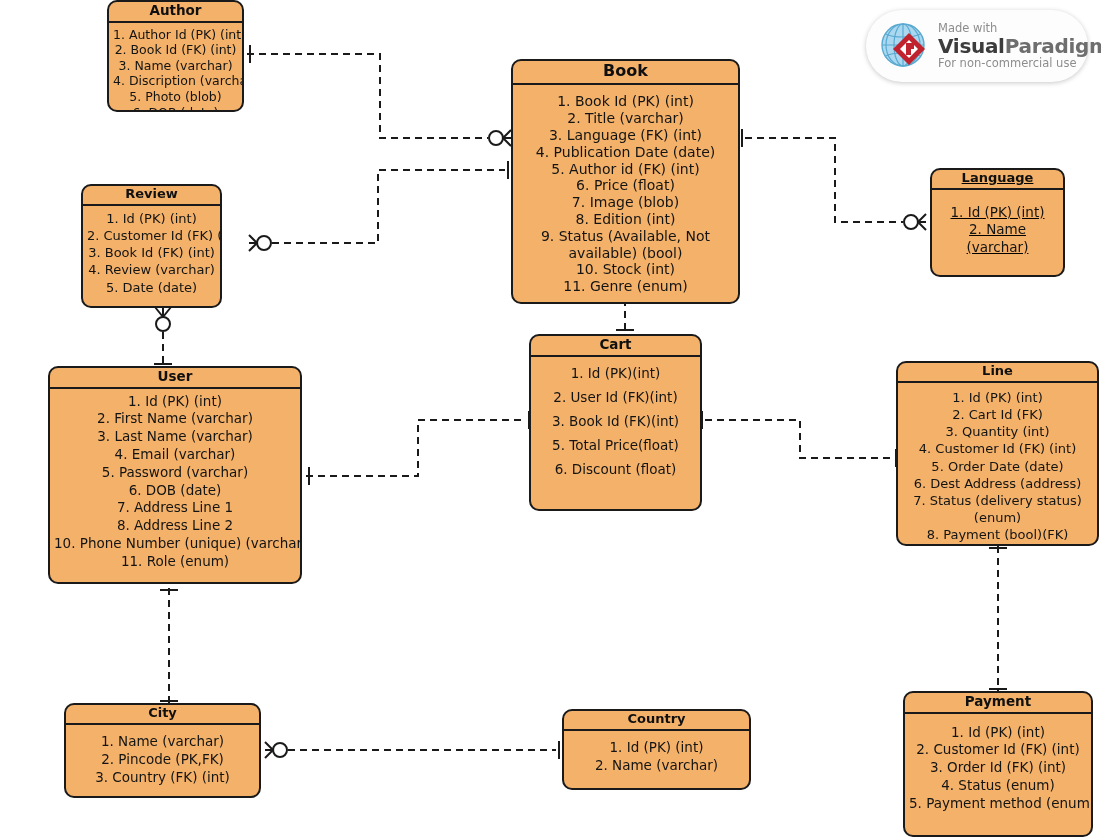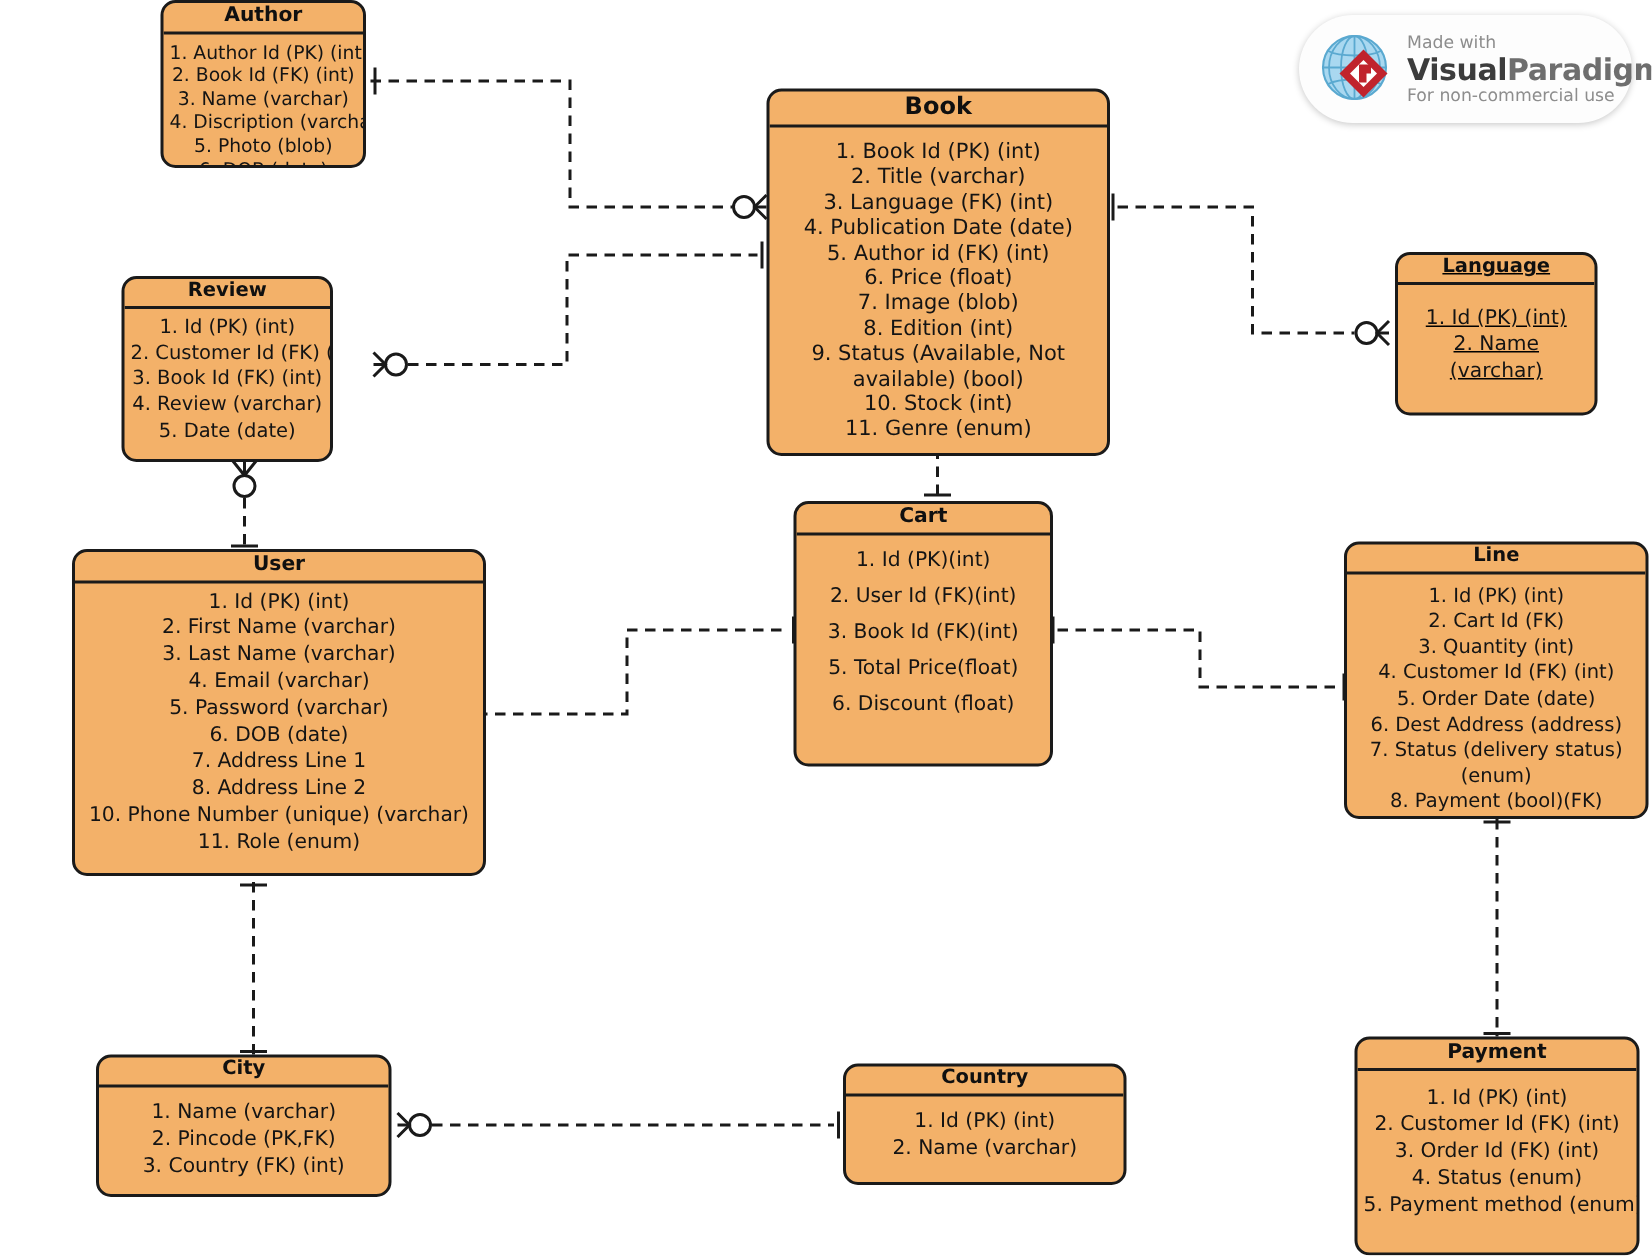--- a/index.html
+++ b/index.html
@@ -229,21 +229,21 @@
   </div>
 
   <div class="entity e-language" style="left:930px; top:168px; width:135px; height:109px;text-decoration:underline;">
     <div class="entity-title">Language</div>
     <div class="entity-body">
       <div class="attr">1. Id (PK) (int)</div>
       <div class="attr wrap" style="max-width:70px;margin:0 auto;">2. Name (varchar)</div>
     </div>
   </div>
 
-  <div class="entity e-user" style="left:48px; top:366px; width:276px; height:218px;">
+  <div class="entity e-user" style="left:48px; top:366px; width:254px; height:218px;">
     <div class="entity-title">User</div>
     <div class="entity-body">
       <div class="attr">1. Id (PK) (int)</div>
       <div class="attr">2. First Name (varchar)</div>
       <div class="attr">3. Last Name (varchar)</div>
       <div class="attr">4. Email (varchar)</div>
       <div class="attr">5. Password (varchar)</div>
       <div class="attr">6. DOB (date)</div>
       <div class="attr">7. Address Line 1</div>
       <div class="attr">8. Address Line 2</div>

